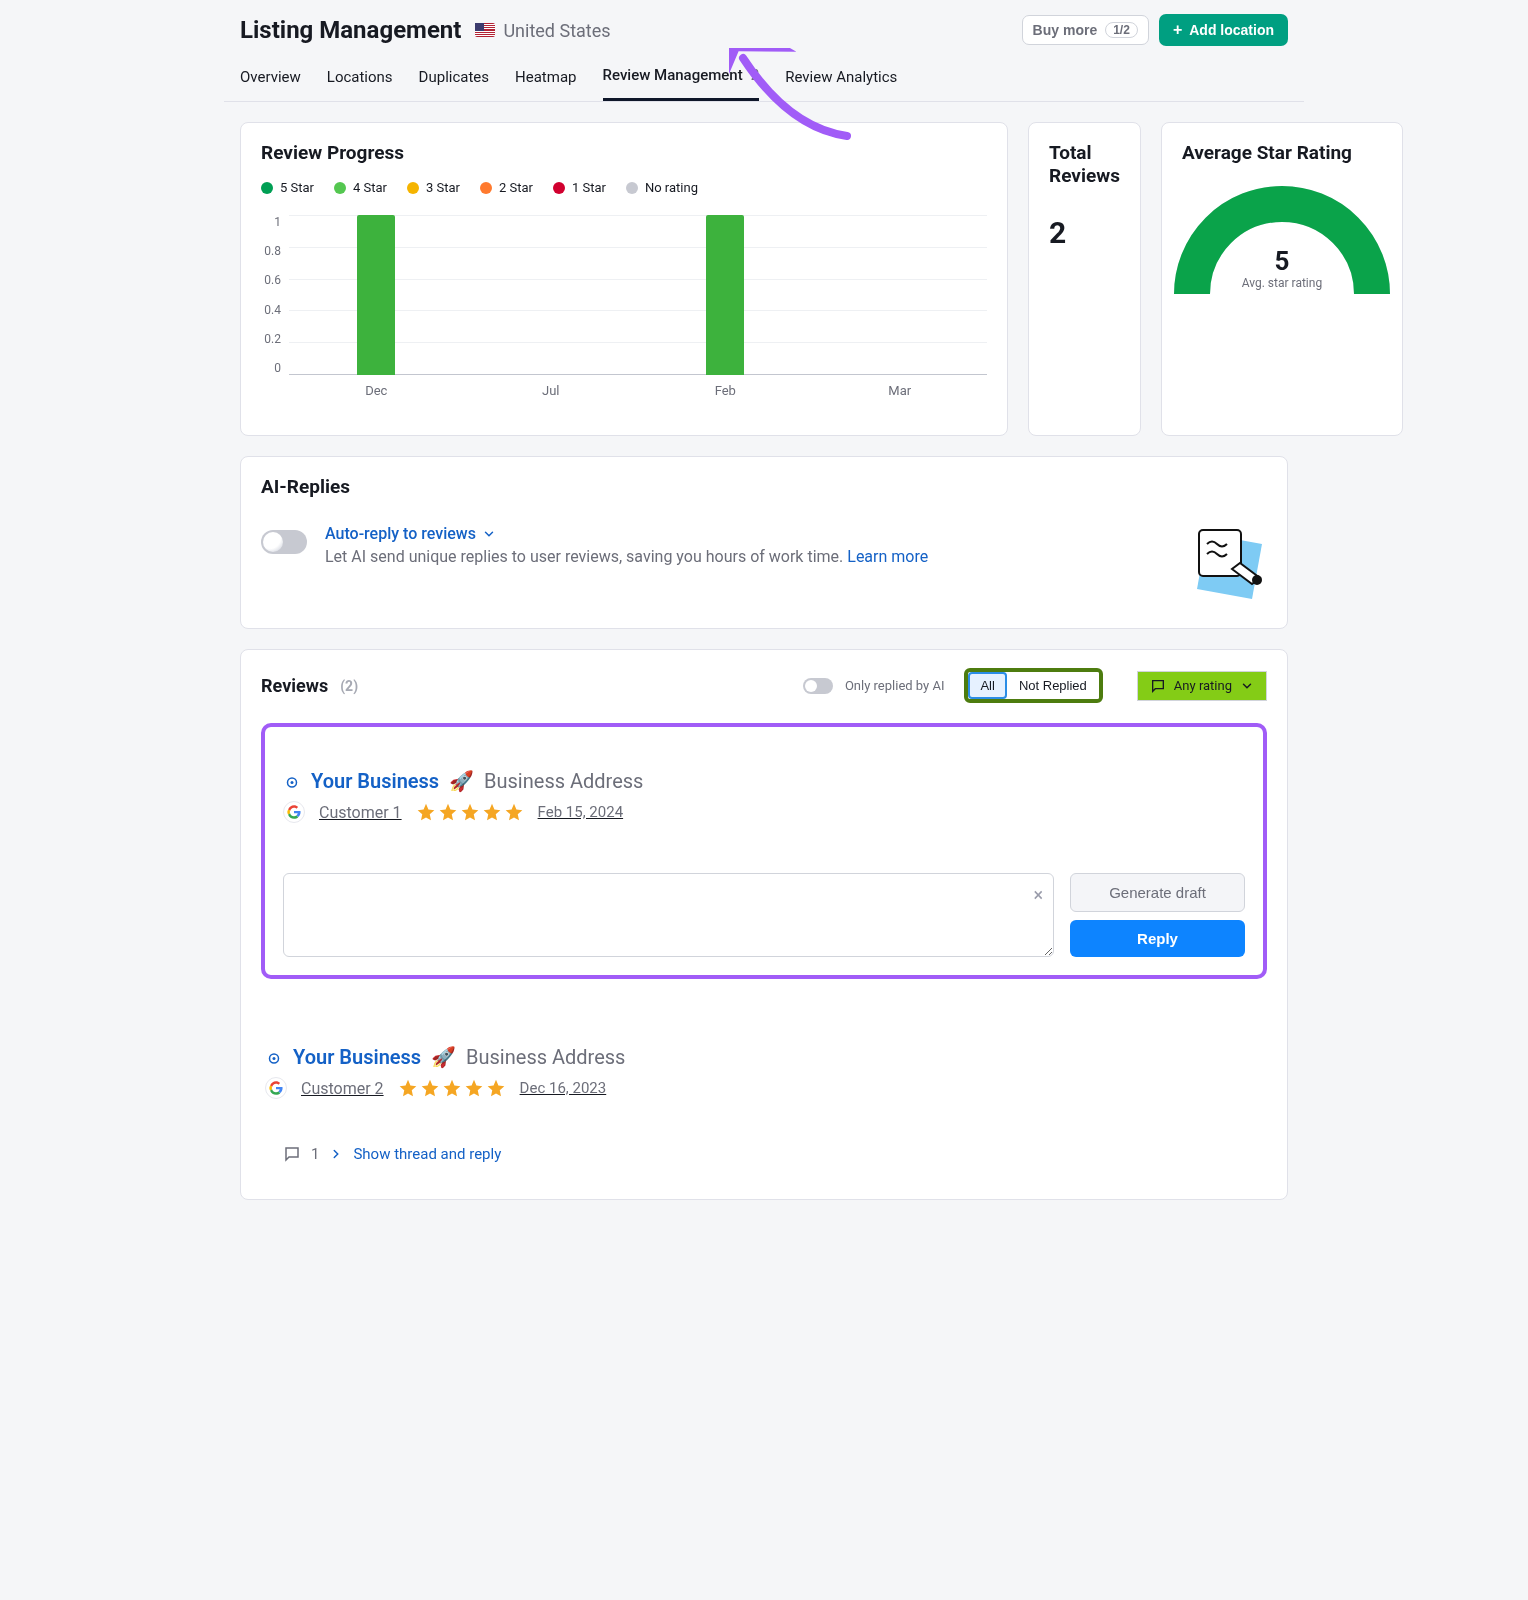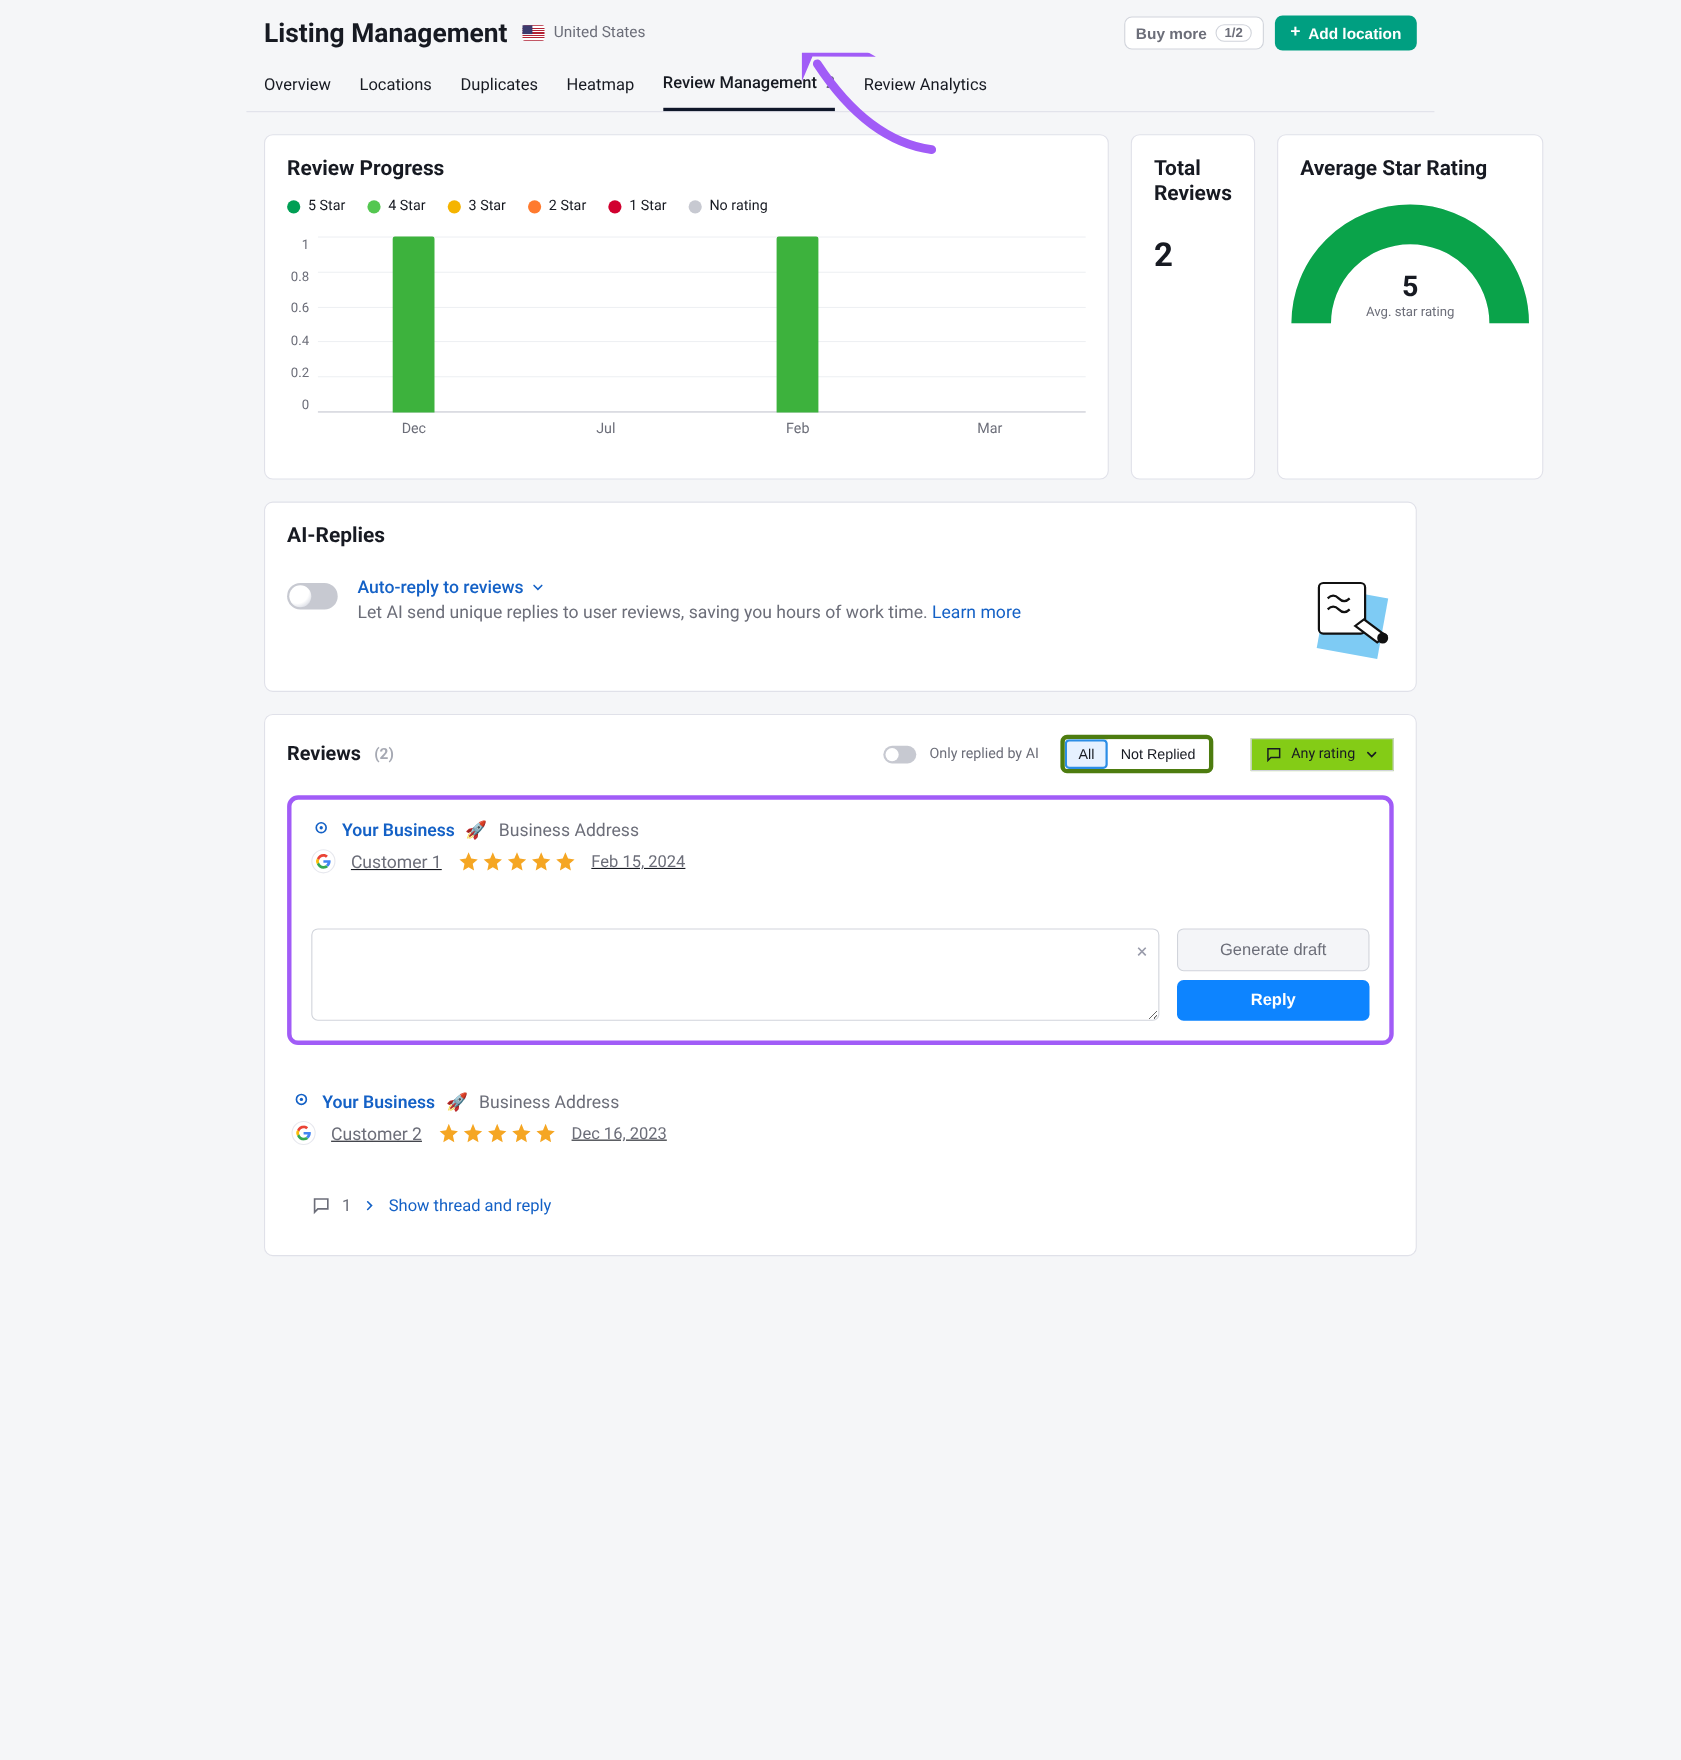--- a/index.html
+++ b/index.html
@@ -14,21 +14,21 @@
   
   .header {
     display: flex; align-items: center; padding: 14px 16px 10px 16px;
   }
   .header-title { font-size: 24px; font-weight: 700; margin-right: 14px; }
   .flag { width:20px; height:14px; display:inline-block; background:
     linear-gradient(#b22234 0 7.7%, #fff 7.7% 15.4%, #b22234 15.4% 23%, #fff 23% 30.7%, #b22234 30.7% 38.4%, #fff 38.4% 46.1%, #b22234 46.1% 53.8%, #fff 53.8% 61.5%, #b22234 61.5% 69.2%, #fff 69.2% 76.9%, #b22234 76.9% 84.6%, #fff 84.6% 92.3%, #b22234 92.3% 100%);
     position:relative; border-radius:2px; margin-right:8px; vertical-align:middle;
   }
   .flag::before { content:""; position:absolute; left:0;top:0;width:9px;height:8px;background:#3c3b6e; }
-  .country { color:#6c6e79; font-size:14px; }
+  .country { color:#6c6e79; font-size:18px; }
   .header-spacer { flex:1; }
   .btn-buymore {
     background:#fff; border:1.5px solid #d1d4db; border-radius:7px; padding:6px 10px;
     display:inline-flex; align-items:center; gap:8px; font-size:14px; color:#6c6e79; font-weight:600;
     cursor:pointer; margin-right:10px;
   }
   .pill { border:1px solid #d1d4db; border-radius:999px; padding:0 7px; font-size:12px; color:#6c6e79;}
   .btn-addloc {
     background:#009f81; color:#fff; border:none; border-radius:7px; padding:8px 14px;
     display:inline-flex; align-items:center; gap:7px; font-size:14px; font-weight:600; cursor:pointer;
@@ -99,21 +99,21 @@
   .mini-toggle { width:30px; height:16px; border-radius:999px; background:#c7c9d1; position:relative; cursor:pointer; }
   .mini-toggle::after { content:""; position:absolute; left:2px; top:2px; width:12px; height:12px; background:#fff; border-radius:50%; }
   .only-ai { color:#6c6e79; font-size:13px; margin-right:8px;}
   .seg { display:flex; border:4px solid #4d7c0f; border-radius:6px; overflow:hidden; }
   .seg button { border:none; background:#fff; padding:6px 12px; font-size:13px; cursor:pointer; color:#171a22;}
   .seg button.sel { background:#e6f1ff; outline:2px solid #2b8de6; outline-offset:-2px; position:relative; z-index:1; border-radius:4px;}
   .filter-rating { border:1px solid #d1d4db; border-radius:0; padding:6px 12px; background:#84cc16; display:flex; align-items:center; gap:8px; cursor:pointer; font-size:13px; }
   .czicon { width:16px; height:16px;}
 
   .review-block { border:4px solid #a15cf7; border-radius:10px; padding:18px; margin-top:20px;}
-  .biz-row { display:flex; align-items:flex-start; gap:10px; font-size:16px; }
+  .biz-row { display:flex; align-items:flex-end; gap:10px; font-size:20px;margin-top:24px; }
   .pin { width:18px; height:18px;}
   .biz-name { color:#1461c6; font-weight:600; }
   .biz-addr { color:#6c6e79; }
   .cust-row { display:flex; align-items:center; gap:14px; margin-top:8px;text-decoration:underline; }
   .glogo { width:22px; height:22px; border-radius:50%; background:#fff; border:1px solid #e7e8ee; display:flex; align-items:center; justify-content:center; font-weight:700; font-size:12px;}
   .stars { display:flex; gap:2px; }
   .star { width:20px; height:20px; }
   .cust-name { color:#6c6e79; font-size:16px;}
   .rev-date { color:#6c6e79; font-size:15px;}
   .reply-row { display:flex; gap:16px; margin-top:50px; align-items:stretch;}

